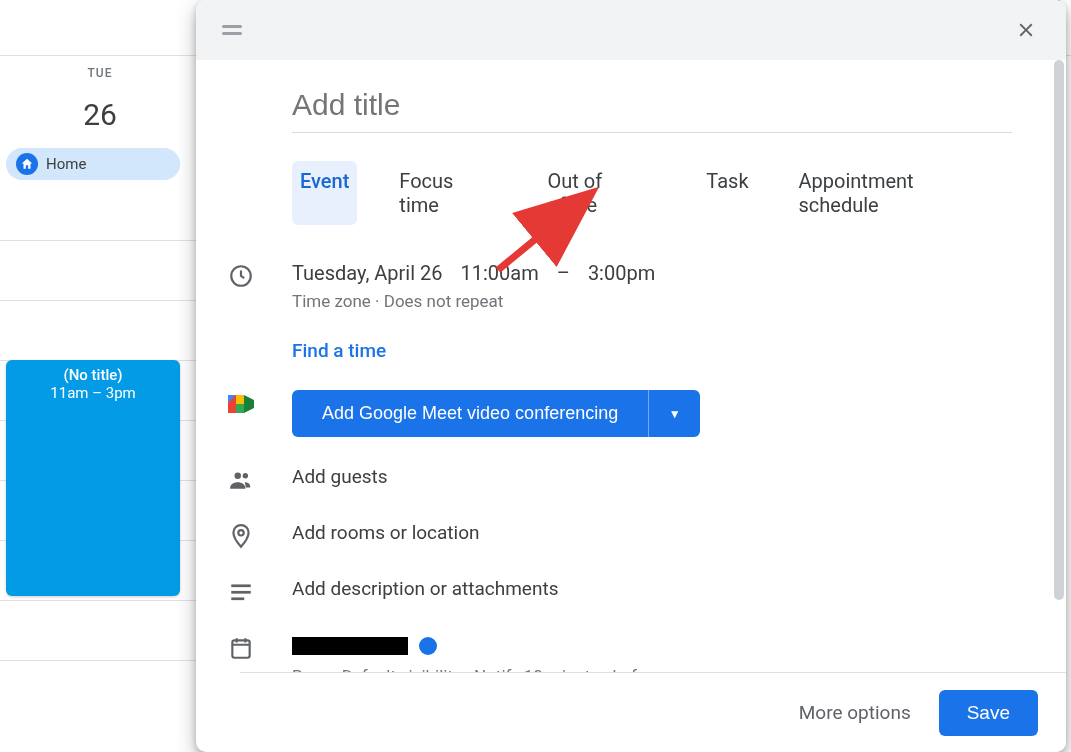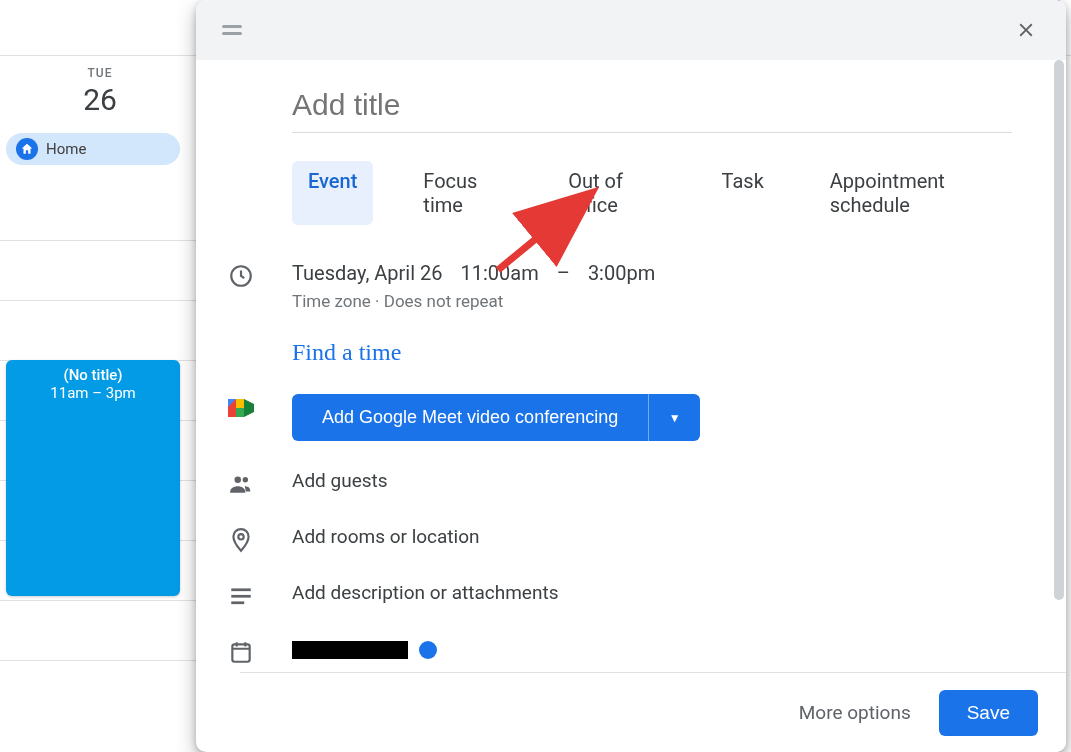--- a/index.html
+++ b/index.html
@@ -64,21 +64,21 @@
   }
   .cal-dayname {
     font-size: 12px;
     color: #70757a;
     letter-spacing: 1px;
     font-weight: 500;
   }
   .cal-daynum {
     font-size: 30px;
     color: #3c4043;
-    margin-top: 2px;
+    margin-top: 17px;
   }
   .home-chip {
     margin: 10px 0 0 6px;
     width: 174px;
     background: #d2e6fc;
     color: #404040;
     border-radius: 16px;
     padding: 5px 10px;
     font-size: 15px;
     display: flex;
@@ -167,21 +167,21 @@
     background: transparent;
   }
   .tabs {
     margin: 28px 0 0 66px;
     display: flex;
     gap: 34px;
     font-size: 20px;
   }
   .tab {
     color: #3c4043;
-    padding: 8px 16px;
+    padding: 8px 8px;
     border-radius: 6px;
     cursor: pointer;
   }
   .tab.active {
     background: #e8f0fe;
     color: #1967d2;
     font-weight: 500;
   }
   .row {
     display: flex;
@@ -192,21 +192,21 @@
     width: 66px;
     display: flex;
     justify-content: flex-start;
     padding-left: 2px;
     color: #5f6368;
     padding-top: 2px;
   }
   .row .content { flex:1; font-size: 19px; color:#3c4043; }
   .datetime-line { display:flex; gap: 18px; font-size: 20px; }
   .subtext { color:#70757a; font-size:17px; margin-top:6px; }
-  .find-time { color:#1a73e8; font-size:24px; font-weight: 500; margin-top: 28px; margin-left: 66px; cursor:pointer;font-family:Liberation Serif, serif; }
+  .find-time { color:#1a73e8; font-size:19px; font-weight: 500; margin-top: 28px; margin-left: 66px; cursor:pointer; }
   .placeholder-text { color:#5f6368; }
   .meet-btn-group {
     display: flex;
     border-radius: 6px;
     overflow: hidden;
     width: fit-content;
   }
   .meet-btn {
     background: #1a73e8;
     color: #fff;

